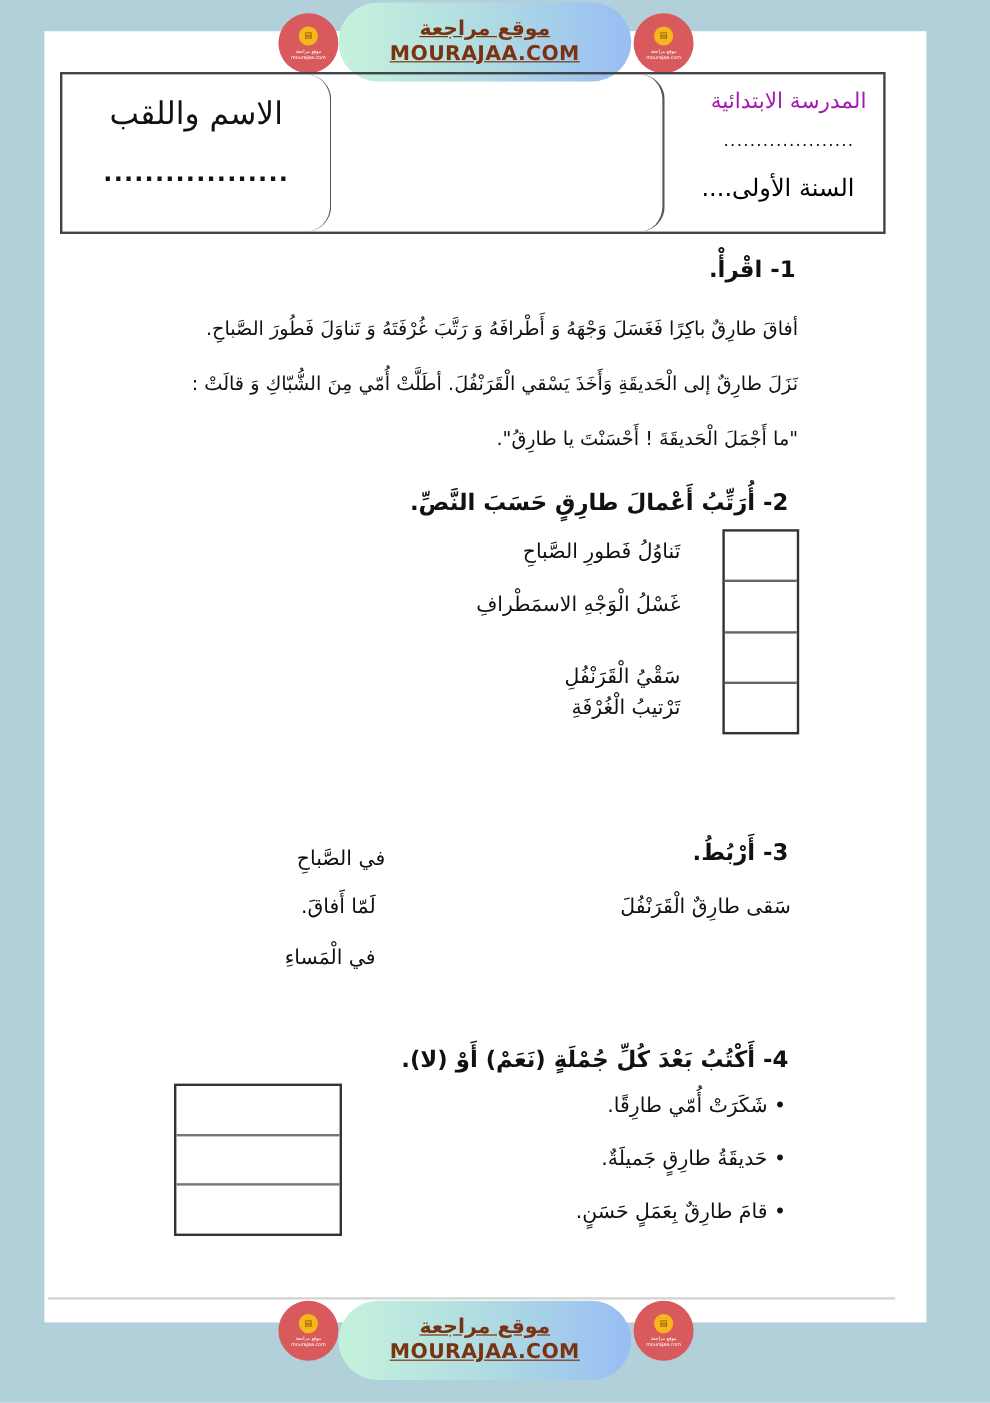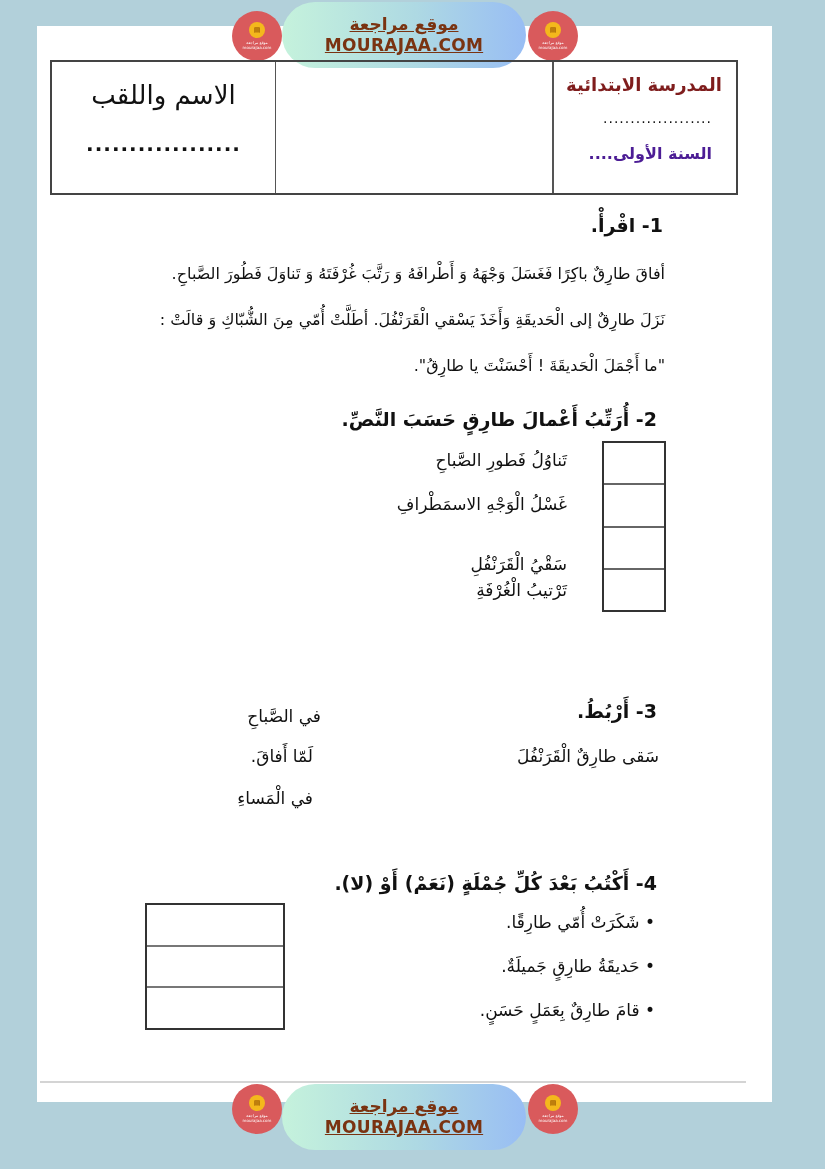--- a/index.html
+++ b/index.html
@@ -33,29 +33,29 @@
       width:16px; height:16px; border-radius:50%; background:#f4b81c;
       display:flex; align-items:center; justify-content:center; font-size:7px; color:#8a4a00; font-weight:bold;
     }
     .logo .cap { font-size:4px; color:#fff; line-height:5px; margin-top:2px; text-align:center; }
 
     
     .hdr {
       position:absolute; left:50px; top:60px; width:688px; height:135px;
       border:2px solid #444; box-sizing:border-box; display:flex; direction:ltr;
     }
-    .hdr .cell { box-sizing:border-box; height:100%; position:relative; }
+    .hdr .cell { box-sizing:border-box; height:100%; position:relative;border-radius:21px; }
     .hdr .c1 { width:224px; border-right:1px solid #555; }
     .hdr .c2 { width:278px; border-right:2px solid #555; }
     .hdr .c3 { flex:1; }
     .name-title { position:absolute; top:18px; width:100%; text-align:center; font-size:26px; direction:rtl; color:#111; }
     .name-dots { position:absolute; top:70px; width:100%; text-align:center; font-size:20px; font-weight:bold; letter-spacing:1px; color:#111; }
-    .school { position:absolute; top:12px; right:14px; font-size:18px; font-weight:bold; direction:rtl; color:#7f1d1d; }
+    .school { position:absolute; top:12px; right:14px; font-size:18px; font-weight:normal; direction:rtl; color:#a21caf; }
     .school-dots { position:absolute; top:48px; right:24px; font-size:14px; letter-spacing:1px; color:#111; }
-    .grade { position:absolute; top:82px; right:24px; font-size:16px; font-weight:bold; direction:rtl; color:#4c1d95; }
+    .grade { position:absolute; top:82px; right:24px; font-size:20px; font-weight:normal; direction:rtl; color:#000000; }
 
     .rtl { direction:rtl; position:absolute; color:#111; white-space:nowrap; }
     .h { font-weight:bold; font-size:19px; }
     .p { font-size:16px; }
     .item { font-size:17px; }
 
     .boxes2 {
       position:absolute; left:602px; top:441px; width:64px; height:171px;
       border:2px solid #333; box-sizing:border-box; display:flex; flex-direction:column;
     }

